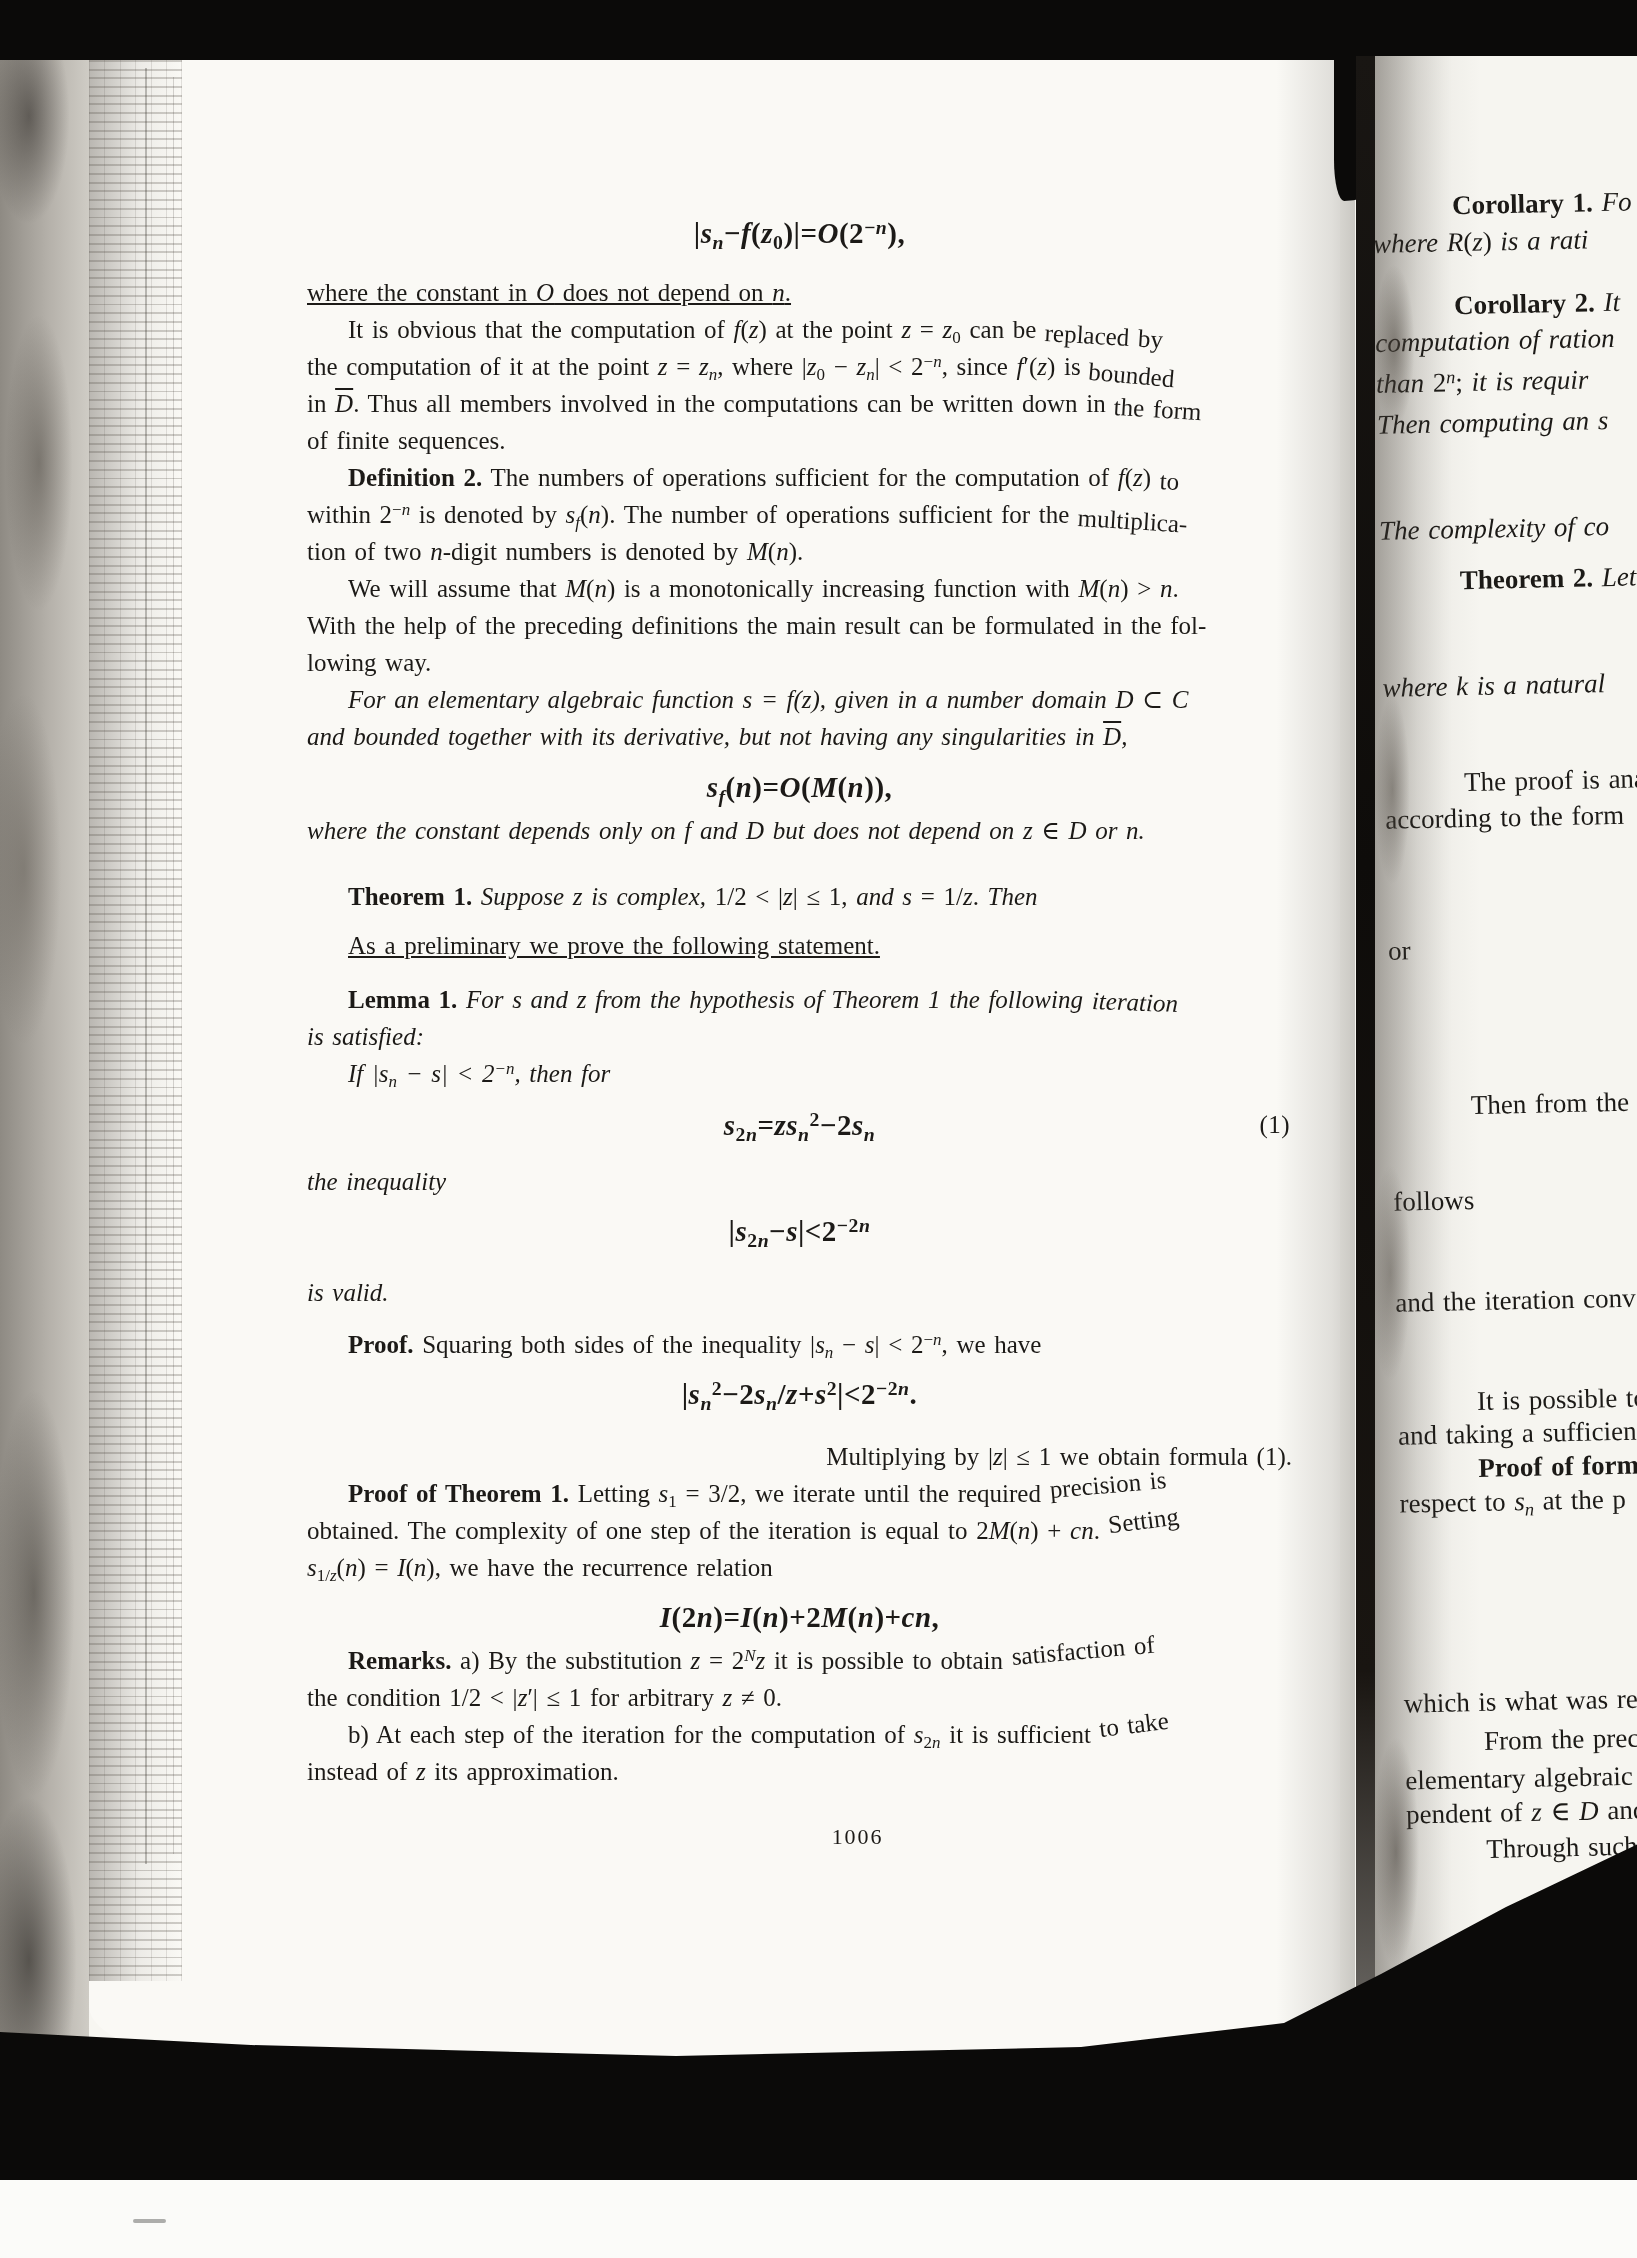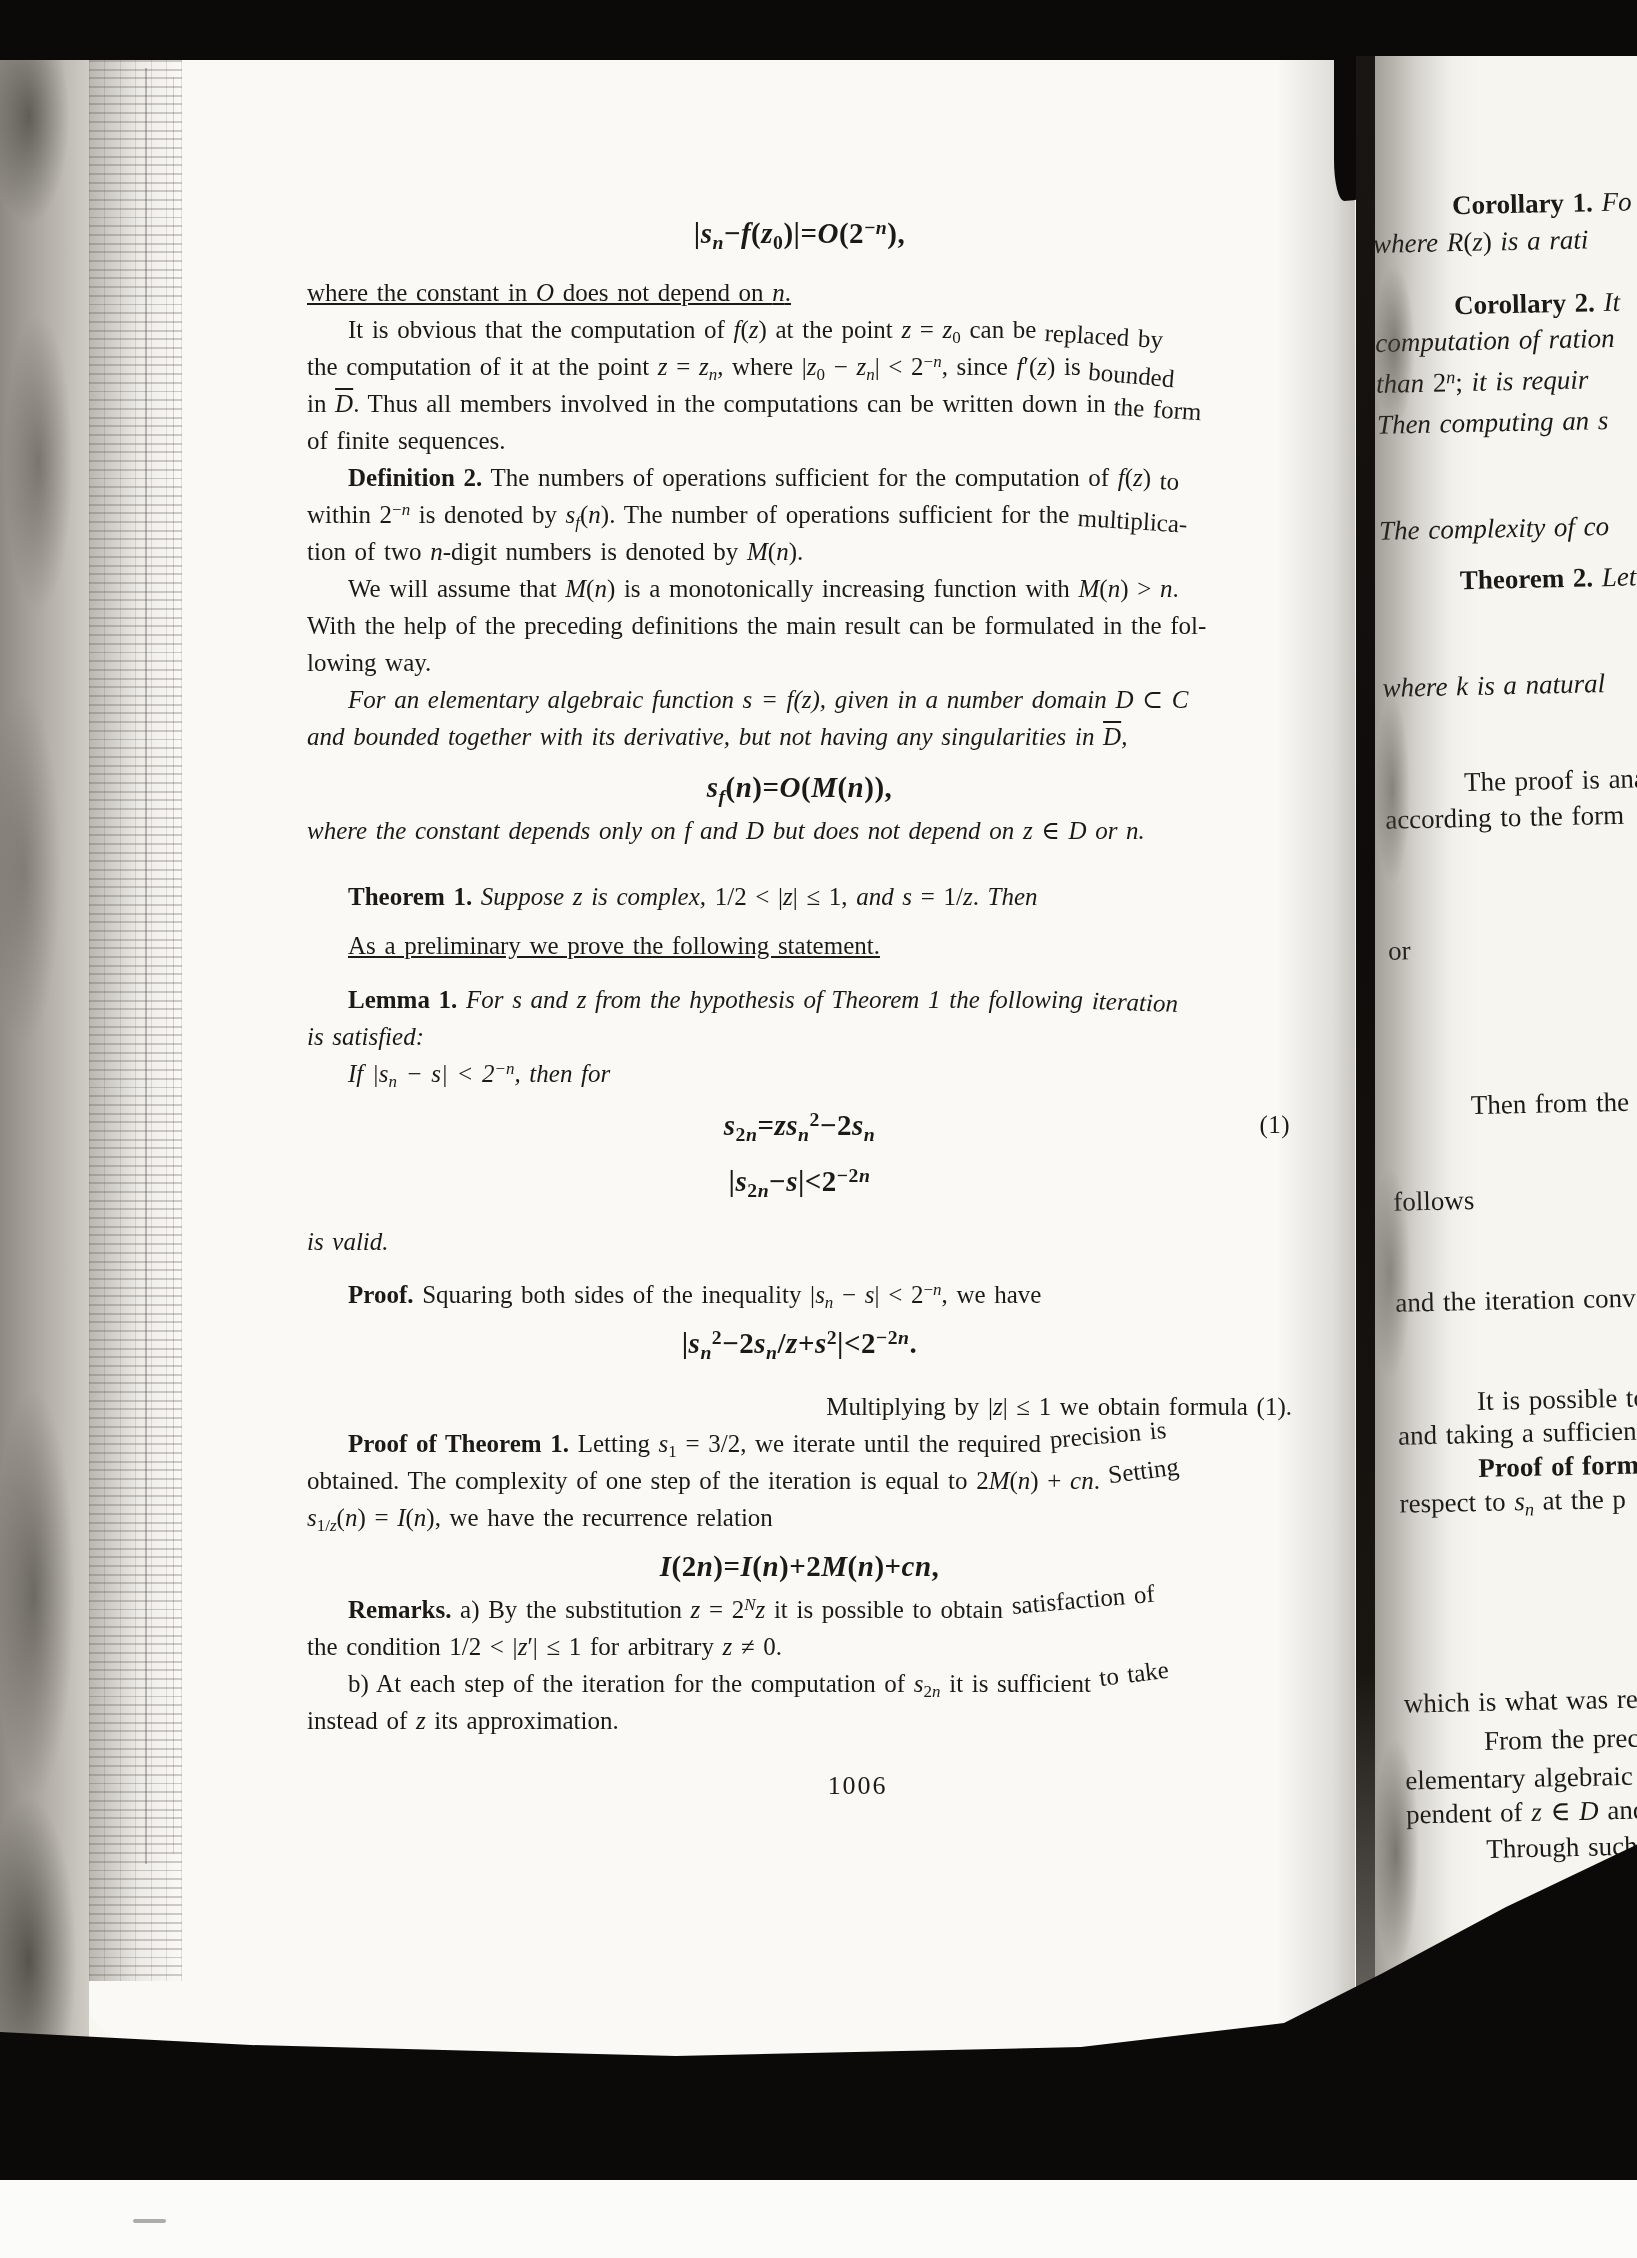--- a/index.html
+++ b/index.html
@@ -47,21 +47,21 @@
   .ltext{position:absolute;left:307px;top:204px;width:985px;font-size:25px;word-spacing:2.4px;}
   .l{height:37px;line-height:37px;white-space:nowrap;}
   .f{height:50px;line-height:50px;white-space:nowrap;text-align:center;font-size:29px;font-weight:600;letter-spacing:0.5px;}
   .f-lg{height:58px;line-height:58px;}
   .rel{position:relative;}
   .eqno{position:absolute;right:1.9px;top:0;font-weight:400;font-size:25px;}
   .ind{padding-left:41px;}
   .it{font-style:italic;}
   .m4{margin-top:3.9px;}.m6{margin-top:5.8px;}.m8{margin-top:7.7px;}.m12{margin-top:11.6px;text-decoration:underline;}
   .m14{margin-top:13.5px;}.m16{margin-top:15.4px;}.m18{margin-top:17.4px;}.m20{margin-top:19.3px;text-align:right;}.m30{margin-top:29px;}
-  .pageno{margin-top:27px;height:39px;line-height:39px;text-align:center;font-size:26px;letter-spacing:1.9px;
+  .pageno{margin-top:27px;height:39px;line-height:39px;text-align:center;font-size:22px;letter-spacing:1.9px;
           padding-left:116px;}
   sub{font-size:68%;vertical-align:-0.3em;line-height:0;}
   sup{font-size:68%;vertical-align:0.45em;line-height:0;}
   .ov{text-decoration:overline;}
   .curl-d{display:inline-block;transform:rotate(3.5deg) translateY(2.9px);transform-origin:left center;}
   .curl-d2{display:inline-block;transform:rotate(5deg) translateY(4.8px);transform-origin:left center;}
   .curl-d-sm{display:inline-block;transform:rotate(2deg) translateY(1px);transform-origin:left center;}
   .curl-u{display:inline-block;transform:rotate(-5deg) translateY(-3.9px);transform-origin:left center;}
   .curl-u2{display:inline-block;transform:rotate(-7deg) translateY(-5.8px);transform-origin:left center;}
 
@@ -139,20 +139,21 @@
     <div class="l it">where the constant depends only on f and D but does not depend on z ∈ D or n.</div>
     <div class="l ind m30"><b>Theorem 1.</b> <i>Suppose z is complex,</i> 1/2 &lt; |<i>z</i>| ≤ 1, <i>and s</i> = 1/<i>z</i>. <i>Then</i></div>
     <div class="l ind m12">As a preliminary we prove the following statement.</div>
     <div class="l ind m18"><b>Lemma 1.</b> <i>For s and z from the hypothesis of Theorem 1 the following <span class="curl-d-sm">iteration</span></i></div>
     <div class="l it">is satisfied:</div>
     <div class="l ind it">If |s<sub>n</sub> − s| &lt; 2<sup>−n</sup>, then for</div>
     <div class="f m8 rel">
       <span><i>s</i><sub>2<i>n</i></sub>=<i>zs<sub>n</sub></i><sup>2</sup>−2<i>s<sub>n</sub></i></span>
       <span class="eqno">(1)</span>
     </div>
+    <div class="l it m14">the inequality</div>
     <div class="f m6">|<i>s</i><sub>2<i>n</i></sub>−<i>s</i>|&lt;2<sup>−2<i>n</i></sup></div>
     <div class="l it m18">is valid.</div>
     <div class="l ind m16"><b>Proof.</b> Squaring both sides of the inequality |<i>s<sub>n</sub></i> − <i>s</i>| &lt; 2<sup>−<i>n</i></sup>, we have</div>
     <div class="f m6">|<i>s<sub>n</sub></i><sup>2</sup>−2<i>s<sub>n</sub></i>/<i>z</i>+<i>s</i><sup>2</sup>|&lt;2<sup>−2<i>n</i></sup>.</div>
     <div class="l m20">Multiplying by |<i>z</i>| ≤ 1 we obtain formula (1).</div>
     <div class="l ind"><b>Proof of Theorem 1.</b> Letting <i>s</i><sub>1</sub> = 3/2, we iterate until the required <span class="curl-u">precision is</span></div>
     <div class="l">obtained. The complexity of one step of the iteration is equal to 2<i>M</i>(<i>n</i>) + <i>cn</i>. <span class="curl-u2">Setting</span></div>
     <div class="l"><i>s</i><sub>1/<i>z</i></sub>(<i>n</i>) = <i>I</i>(<i>n</i>), we have the recurrence relation</div>
     <div class="f m6"><i>I</i>(2<i>n</i>)=<i>I</i>(<i>n</i>)+2<i>M</i>(<i>n</i>)+<i>cn</i>,</div>
     <div class="l ind"><b>Remarks.</b> a) By the substitution <i>z</i> = 2<sup><i>N</i></sup><i>z</i> it is possible to obtain <span class="curl-u">satisfaction of</span></div>

